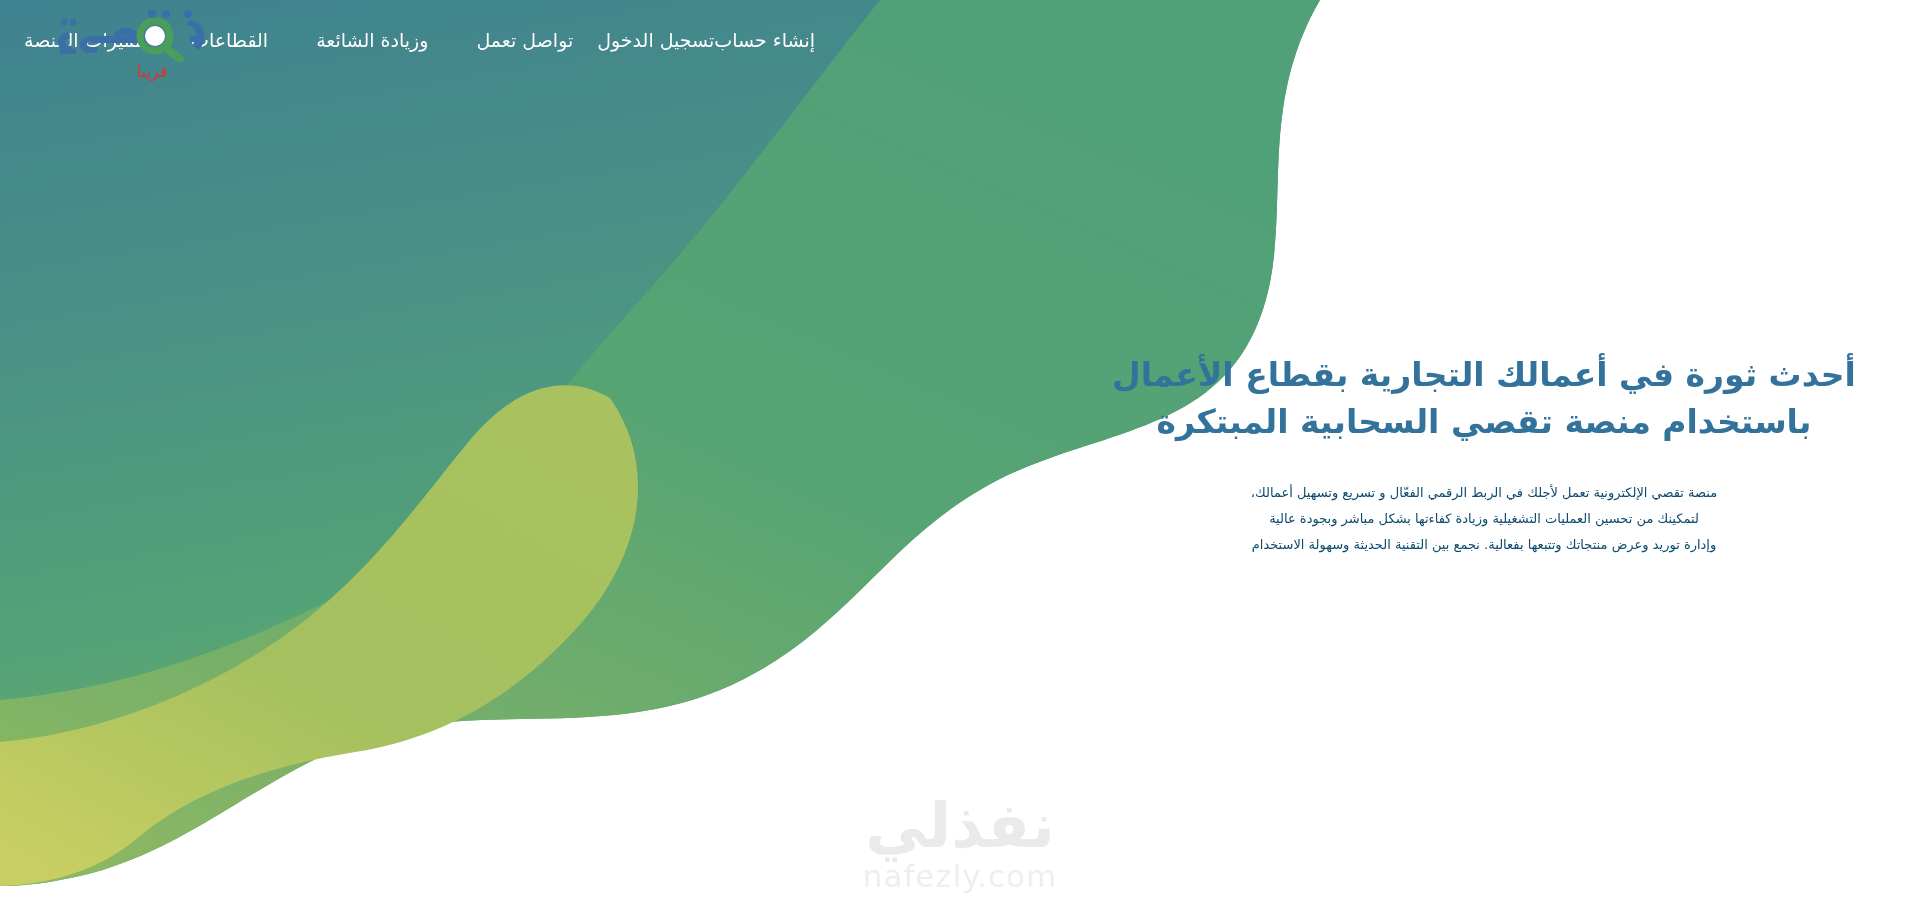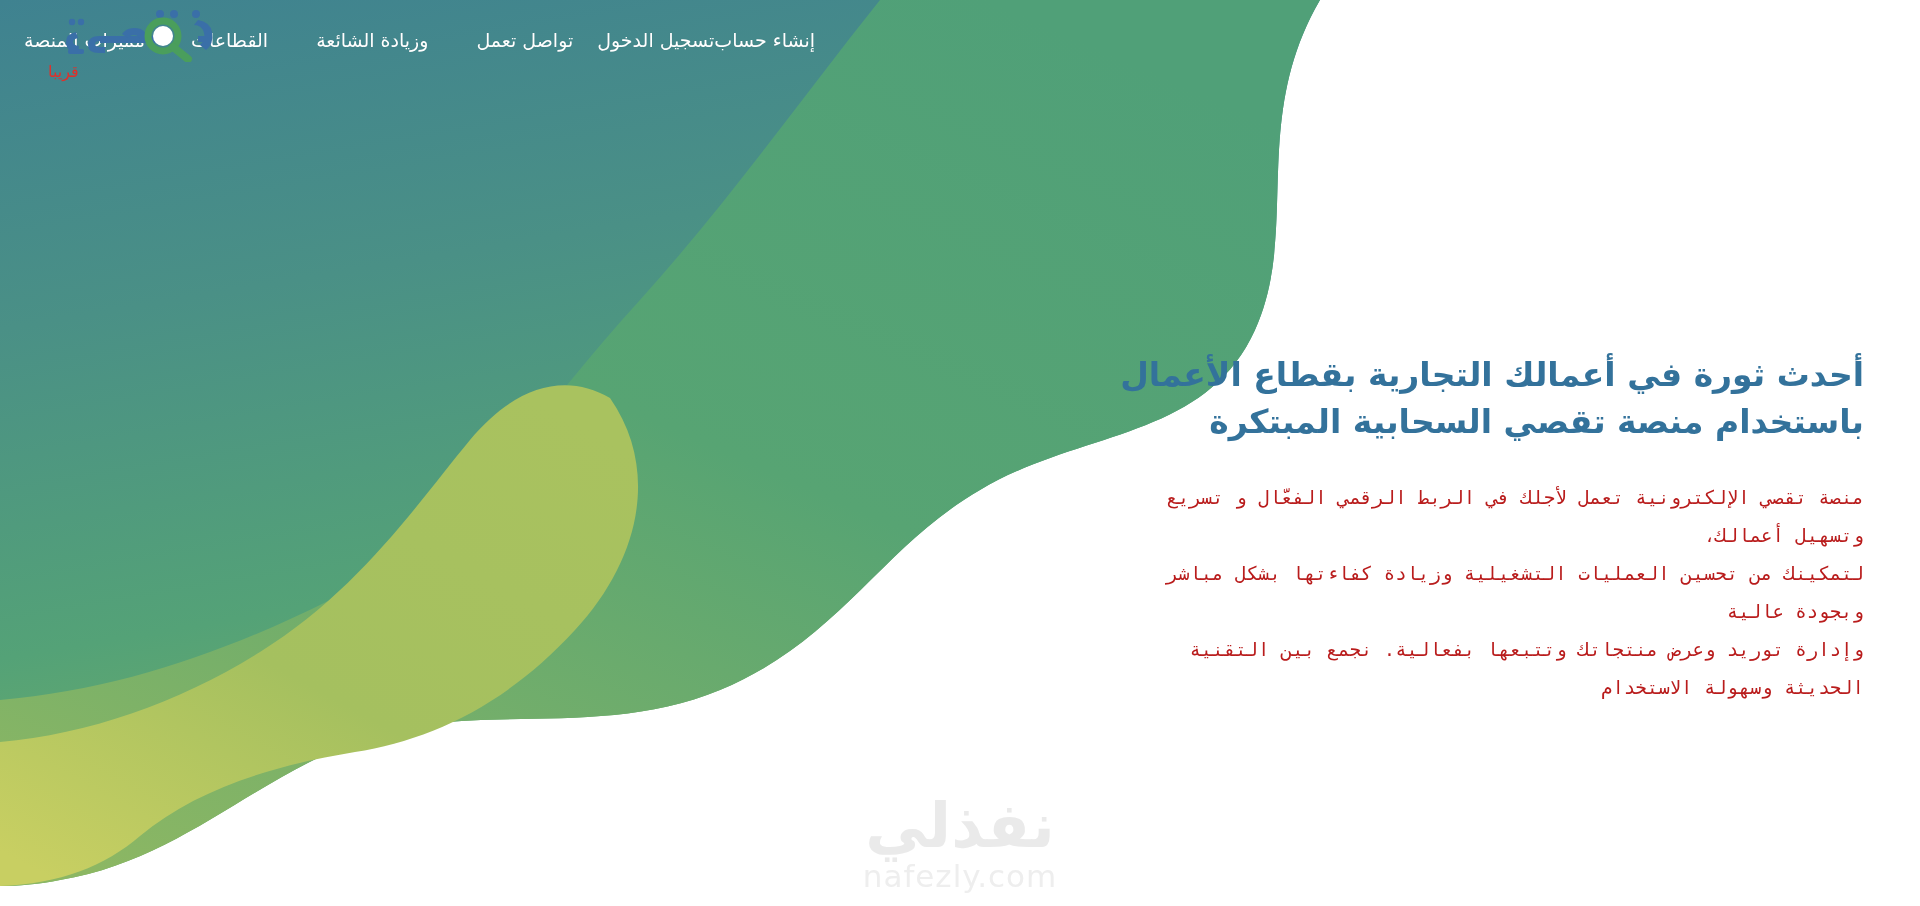--- a/index.html
+++ b/index.html
@@ -55,60 +55,59 @@
     cursor:pointer;
     text-shadow:0 0 1px rgba(0,0,0,.12);
   }
   .nav-link.first { margin-right:22px; }
   .nav-link.auth { margin:0 0; }
 
   
   #logo-block {
     position:absolute;
     top:6px;
-    left:48px;
+    left:40px;
     width:190px;
     height:78px;
-    text-align:left;
+    text-align:center;
     z-index:6;
   }
   #logo-mark { display:block; }
   #logo-soon {
     display:block;
     color:#e0302a;
     font-size:16px;
     line-height:1;
     margin-top:2px;
     margin-right:-34px;
   }
 
   
   #hero {
     position:absolute;
     right:56px;
     top:352px;
     width:760px;
-    text-align:right;
+    text-align:center;
     direction:rtl;
     z-index:4;
   }
   #hero-title {
     color:#33729b;
     font-size:33px;
     font-weight:bold;
     line-height:1.42;
     letter-spacing:0px;
   }
   #hero-desc {
     margin-top:34px;
-    color:#b91c1c;
-    font-size:19px;
+    color:#0c4a6e;
+    font-size:13px;
     line-height:2.0;
     font-weight:400;
-    font-family:Liberation Mono, monospace;
   }
   #hero-desc .ln { display:block; }
 
   
   #watermark {
     position:absolute;
     left:50%;
     transform:translateX(-50%);
     top:795px;
     text-align:center;

